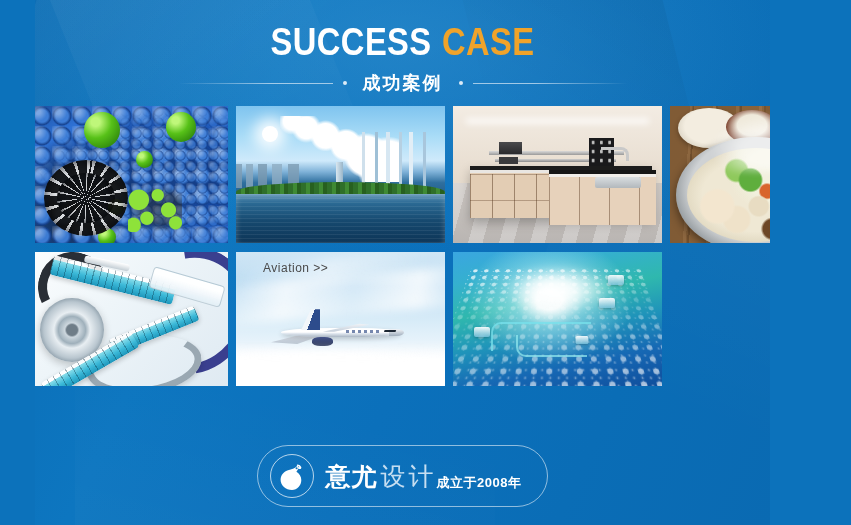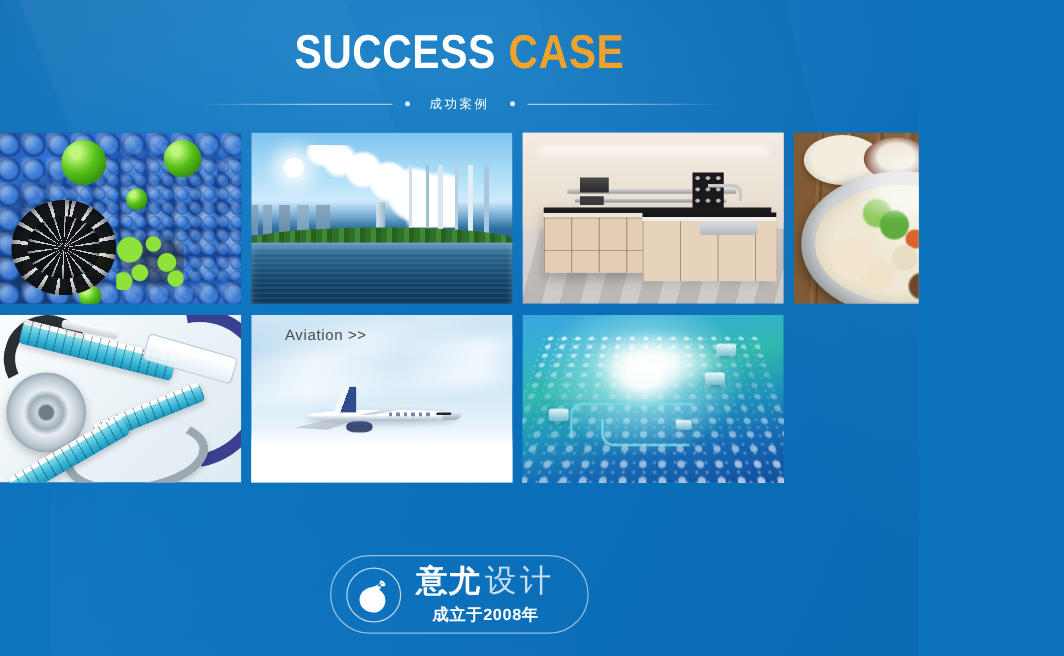--- a/index.html
+++ b/index.html
@@ -9,20 +9,21 @@
     background:#0c72bb;
     position:relative;
   }
   #banner {
     position:absolute; inset:0;
     width:735px; height:525px;
     background:
       radial-gradient(ellipse 600px 300px at 50% 8%, rgba(60,150,210,0.45), rgba(0,0,0,0) 70%),
       linear-gradient(115deg, #0a6cb4 0%, #0d76c0 28%, #0b70bb 55%, #0a6db6 78%, #0a6ab2 100%);
     overflow:hidden;
+    margin-left:35px;
   }
   
   .bg-streak { position:absolute; pointer-events:none; }
   .s1 { top:-40px; left:-30px; width:330px; height:300px;
         background:linear-gradient(128deg, rgba(255,255,255,0.055) 0%, rgba(255,255,255,0) 62%);
         transform:skewX(-16deg); }
   .s2 { top:0; left:120px; width:260px; height:520px;
         background:linear-gradient(160deg, rgba(255,255,255,0.04) 0%, rgba(255,255,255,0) 55%);
         transform:skewX(22deg); }
   .s3 { top:150px; right:-60px; width:320px; height:400px;
@@ -50,22 +51,22 @@
     display:flex; align-items:center; justify-content:center;
     gap:0; margin-top:12px; height:18px;
   }
   .div-line {
     width:154px; height:1px; background:#bcd9ef; opacity:.75;
   }
   .div-line.left  { background:linear-gradient(to right, rgba(188,217,239,0) 0%, #cfe3f3 60%, #cfe3f3 100%); }
   .div-line.right { background:linear-gradient(to left,  rgba(188,217,239,0) 0%, #cfe3f3 60%, #cfe3f3 100%); }
   .div-dot { width:4px; height:4px; border-radius:50%; background:#dcebf7; margin:0 10px; }
   .sub-title {
-    color:#ffffff; font-size:10px; letter-spacing:2px; padding:0 6px;
-    font-weight:normal; white-space:nowrap;
+    color:#ffffff; font-size:18px; letter-spacing:2px; padding:0 6px;
+    font-weight:bold; white-space:nowrap;
   }
   .tag-line {
     margin-top:14px; color:#ffffff; font-size:17px;
     letter-spacing:1.2px; white-space:nowrap; font-weight:bold;
     text-shadow:0 1px 2px rgba(0,0,0,0.18);
   }
 
   
   .gallery {
     position:relative; z-index:4;
@@ -438,21 +439,21 @@
     padding:8px 26px 8px 12px;
     border:1px solid rgba(255,255,255,.55);
     border-radius:40px;
   }
   .logo-mark {
     width:44px; height:44px; border-radius:50%;
     border:1px solid rgba(255,255,255,.7);
     display:flex; align-items:center; justify-content:center;
     flex:0 0 auto;
   }
-  .logo-txt { display:flex; flex-direction:column; align-items:center; line-height:1; }
+  .logo-txt { display:flex; flex-direction:row; align-items:flex-end; line-height:1; }
   .logo-row1 { display:flex; align-items:baseline; }
   .logo-bold { color:#ffffff; font-size:25px; font-weight:bold; letter-spacing:1px; }
   .logo-thin { color:#d6e8f6; font-size:25px; font-weight:normal; letter-spacing:3px; margin-left:3px;
                opacity:.92; }
   .logo-sub  { color:#ffffff; font-size:13px; font-weight:bold; letter-spacing:.5px; margin-top:7px; }
 </style>
 </head>
 <body>
 
 <div id="banner">

